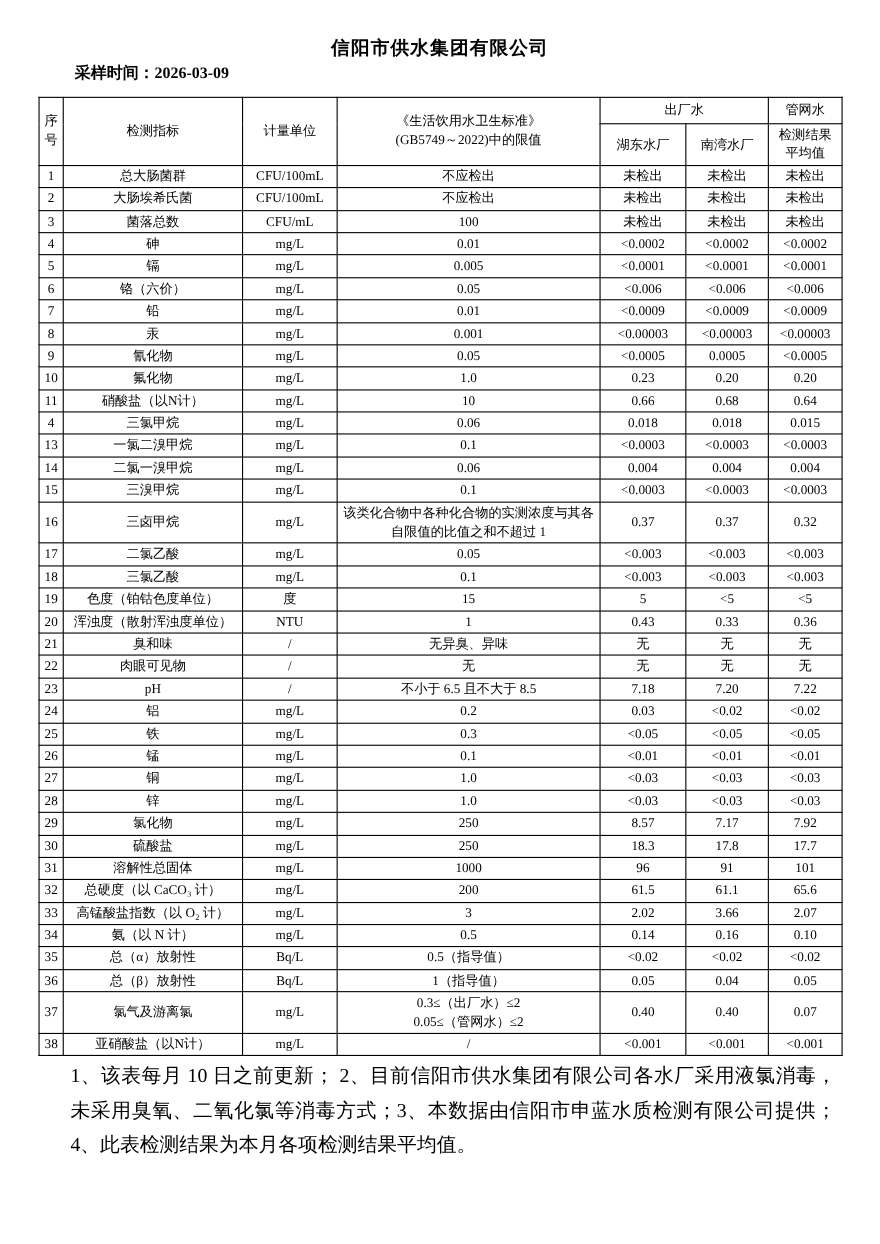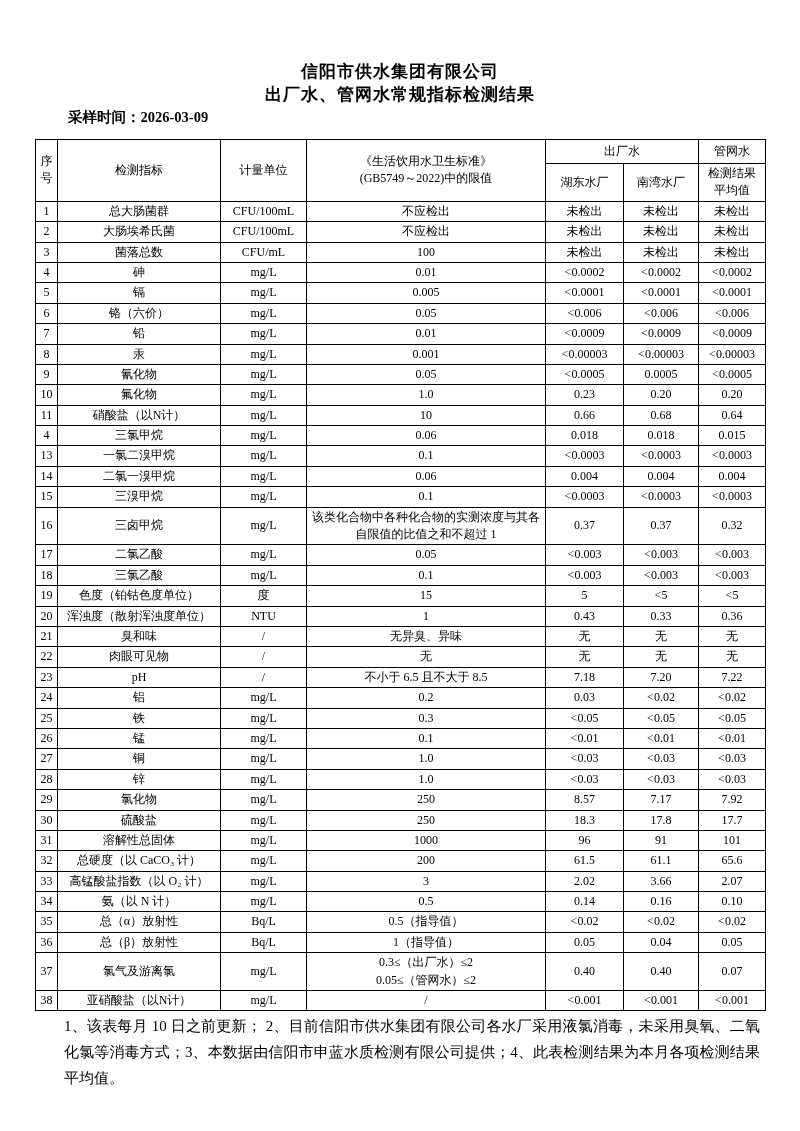--- a/index.html
+++ b/index.html
@@ -12,21 +12,21 @@
     height: 1131px;
     font-family: "Liberation Serif", "DejaVu Serif", serif;
     color: #000000;
     position: relative;
     overflow: hidden;
   }
   .page {
     box-sizing: border-box;
     width: 800px;
     height: 1131px;
-    padding-top: 60px;
+    padding-top: 32px;
     background: #ffffff;
   }
   .title {
     text-align: center;
     font-size: 17px;
     line-height: 23px;
     font-weight: 600;
     letter-spacing: 1px;
   }
   .sample-time {
@@ -52,32 +52,31 @@
     overflow: hidden;
   }
   table.report td { height: 19px; }
   th.seq-head, th.limit-head, th.avg-head { white-space: pre-line; }
   th.group-head { height: 24px; }
   th.sub-head { height: 30px; }
   td.limit-cell { white-space: pre-line; }
   .notes {
     width: 696px;
     margin: 3px 16px 0 64px;
-    font-size: 15px;
+    font-size: 18px;
     line-height: 1.72;
     text-align: justify;
   }
 </style>
 </head>
 <body>
 
 <div class="page">
 
   <div class="title">信阳市供水集团有限公司</div>
-  <div class="title">出厂水、管网水常规指标检测结果</div>
 
   <div class="sample-time"><span>采样时间：</span><span>2026-03-09</span></div>
 
   <table class="report">
     <colgroup>
       <col style="width:22px">
       <col style="width:163px">
       <col style="width:86px">
       <col style="width:239px">
       <col style="width:78px">

